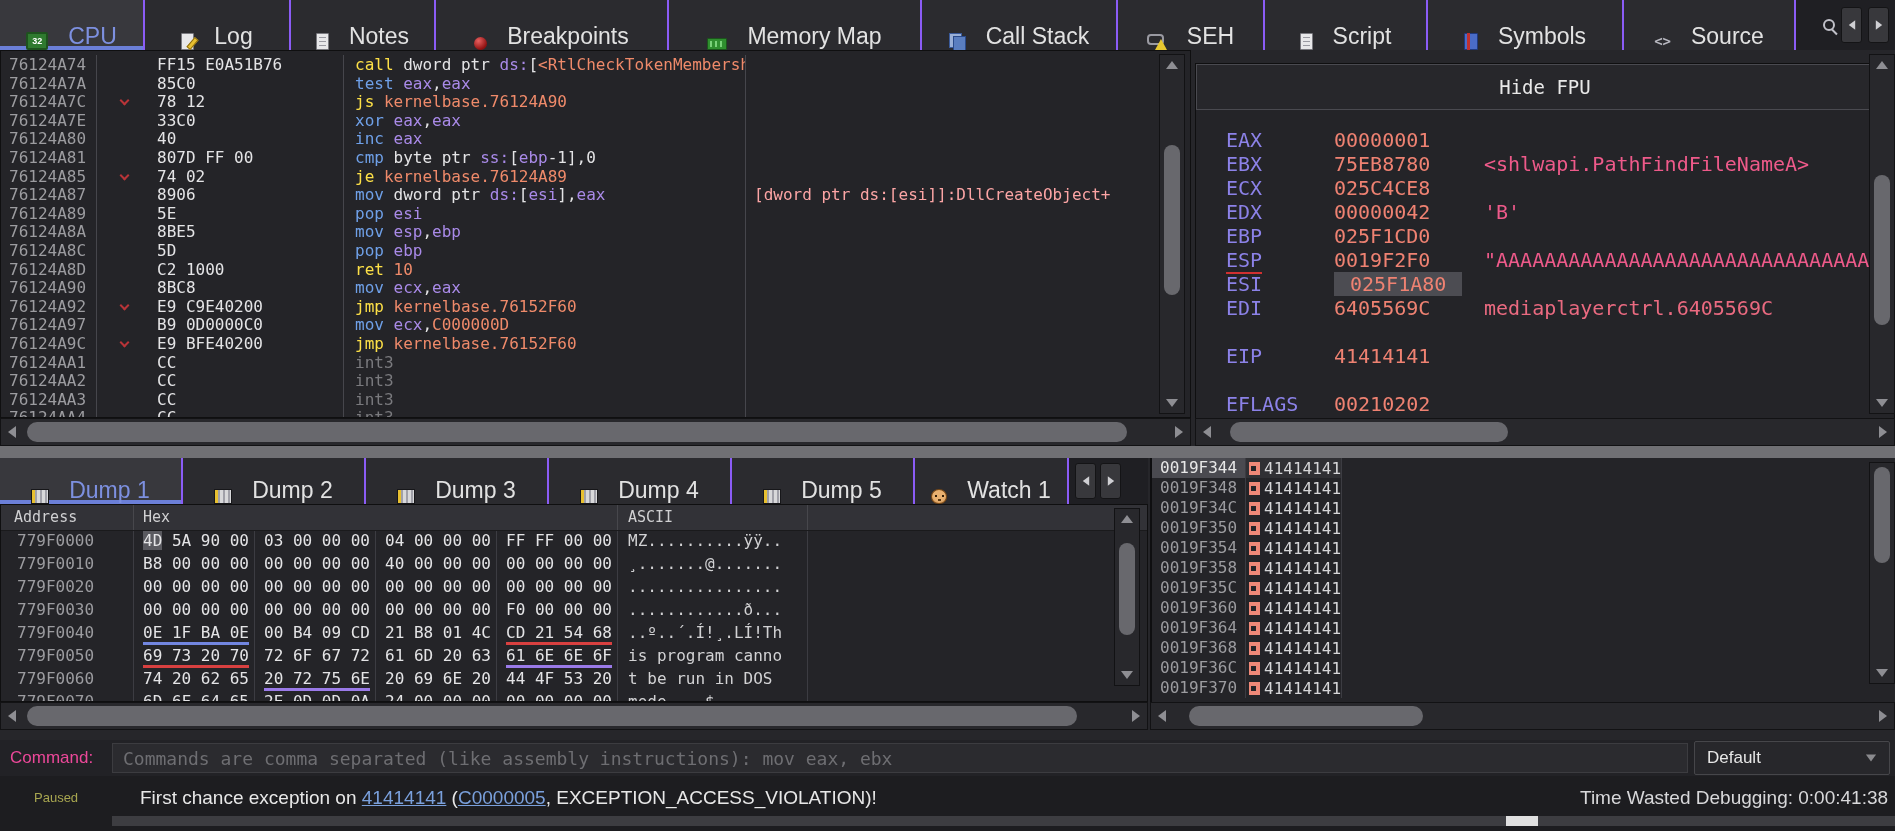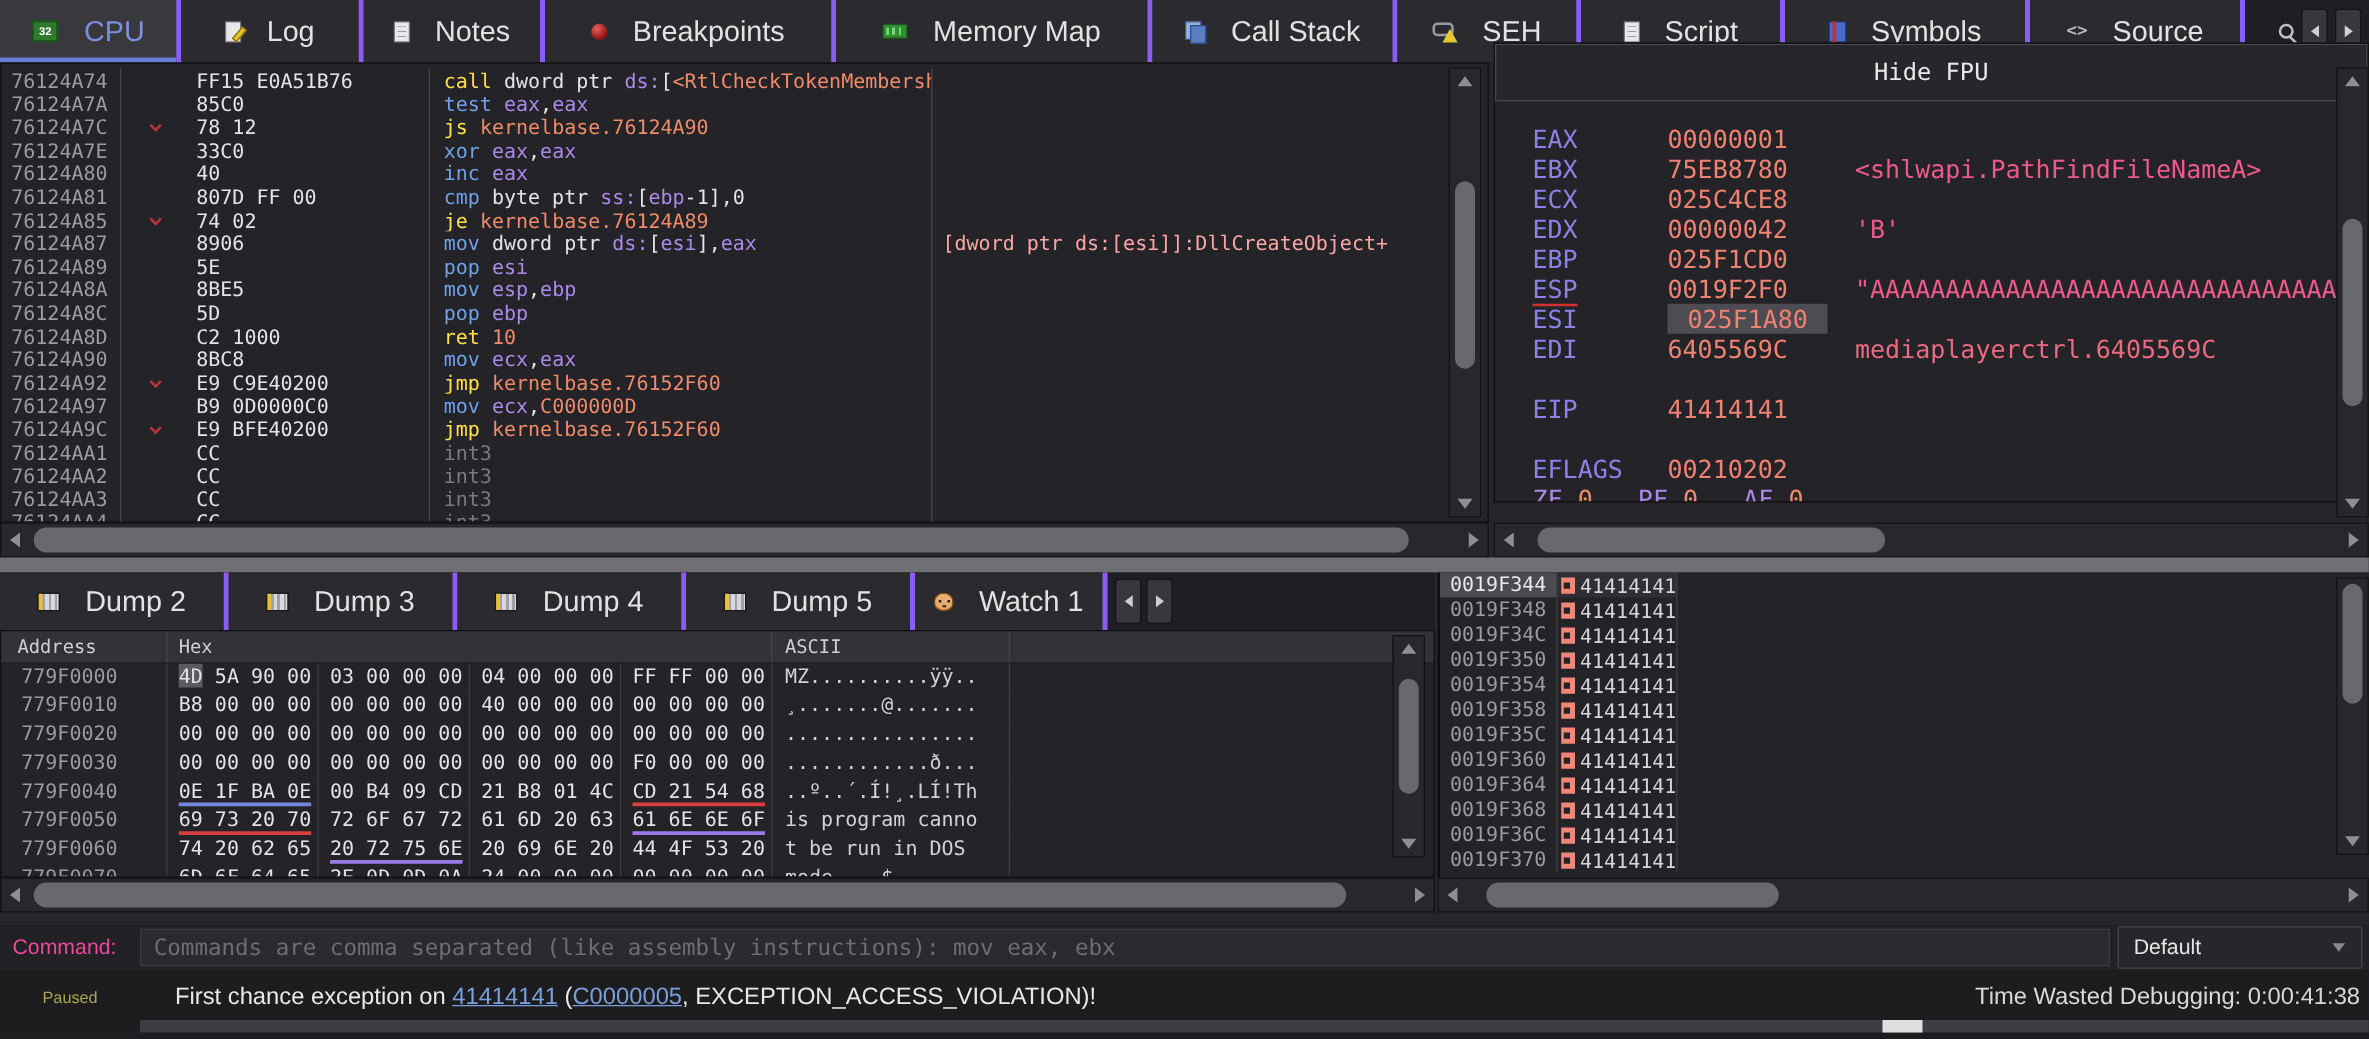--- a/index.html
+++ b/index.html
@@ -1,21 +1,21 @@
 <!DOCTYPE html>
 <html><head>
 <meta charset="utf-8">
 <style>
   *{box-sizing:border-box;margin:0;padding:0}
   html,body{width:1895px;height:831px;overflow:hidden;background:#26262a;font-family:"Liberation Sans",sans-serif}
   #app{position:absolute;inset:0;width:1895px;height:831px}
 
   
   #tabbar{position:absolute;left:0;top:0;width:1895px;height:50px;background:#1f1f23;display:flex}
-  .tab{height:50px;background:#2b2b2f;border-right:4px solid #8b5cf6;display:flex;align-items:center;justify-content:center;gap:20px;flex:none;cursor:default}
+  .tab{height:50px;background:#2b2b2f;border-right:2px solid #8b5cf6;display:flex;align-items:flex-end;justify-content:center;gap:20px;flex:none;cursor:default}
   .tab.active{background:#38383d;box-shadow:inset 0 -4px 0 #6b7fd8}
   .tab .lbl{font-size:23px;color:#e2e2e2;white-space:nowrap}
   .tab.active .lbl{color:#7d90e0}
   .tabtools{flex:1;display:flex;align-items:center;justify-content:flex-end;gap:6px;padding-right:6px;background:#1f1f23}
   .navbtn{width:21px;height:36px;background:#38383c;border:1px solid #141416;border-radius:3px;display:flex;align-items:center;justify-content:center}
 
   
   .icon{display:inline-block;position:relative;flex:none}
   .i-cpu{width:22px;height:18px;background:#2f7a2f;border:2px solid #1e521e;border-radius:2px;color:#fff;font:bold 9px/14px "Liberation Sans",sans-serif;text-align:center}
   .i-log,.i-notes,.i-script{width:13px;height:17px;background:#e8e8ea;border-radius:1px;border:1px solid #7a7a80}
@@ -54,21 +54,21 @@
   .da{width:96px;padding-left:8px;color:#9c9ca0;border-right:1px solid #46464c;flex:none}
   .dg{width:60px;flex:none;position:relative}
   .jarr{position:absolute;left:24px;top:5px;width:7px;height:7px;border-left:2px solid #b83438;border-bottom:2px solid #b83438;transform:rotate(-45deg)}
   .db{width:186px;flex:none;color:#e4e4e6;overflow:hidden}
   .u-red{border-bottom:2px solid #c23030}
   .di{width:403px;flex:none;overflow:hidden;padding-left:11px;border-left:1px solid #46464c;border-right:1px solid #46464c}
   .dc{flex:1;overflow:hidden;padding-left:8px;color:#fca5a5}
   .tk-b{color:#fde047}.tk-m{color:#6fa0e8}.tk-r{color:#a98ae8}.tk-n{color:#ef8a6a}.tk-p{color:#e4e4e6}.tk-g{color:#7a7a7e}
 
   
-  #regs{position:absolute;left:1195px;top:34px;width:700px;height:368px;background:#242428;border:1px solid #0f0f10;overflow:hidden}
+  #regs{position:absolute;left:1195px;top:63px;width:700px;height:368px;background:#242428;border:1px solid #0f0f10;overflow:hidden}
   #reg-header{height:46px;border:1px solid #4a4a50;background:#27272b;display:flex;align-items:center;justify-content:center;font:19px "DejaVu Sans Mono",monospace;color:#e8e8e8}
   #regrows{padding:18px 0 0 30px;font:20px "DejaVu Sans Mono",monospace}
   .rrow{height:24px;line-height:24px;display:flex;white-space:pre}
   .rblank{height:24px}
   .rn{width:108px;color:#8c82e8;flex:none}
   .rn .u{border-bottom:2px solid #d03030}
   .rv{width:150px;color:#ef8272;flex:none}
   .rv .hl{background:#4c4c52;padding:0 16px}
   .rx{flex:1;overflow:hidden;white-space:pre}
   .x-str{color:#ee5a8a}.x-str2{color:#ea6a80}
@@ -251,20 +251,24 @@
   <div class="hsb" style="left:1195px;top:418px;width:700px">
     <span class="tri-l"></span>
     <div class="thumb" style="left:34px;width:278px"></div>
     <span class="tri-r"></span>
   </div>
 
   <div id="splitter"></div>
 
   <div id="dtabbar">
 
+    <div class="tab active" style="width: 183px;">
+        <span class="icon i-dump"></span>
+        <span class="lbl">Dump 1</span>
+      </div>
       <div class="tab" style="width: 183px;">
         <span class="icon i-dump"></span>
         <span class="lbl">Dump 2</span>
       </div>
       <div class="tab" style="width: 183px;">
         <span class="icon i-dump"></span>
         <span class="lbl">Dump 3</span>
       </div>
       <div class="tab" style="width: 183px;">
         <span class="icon i-dump"></span>

